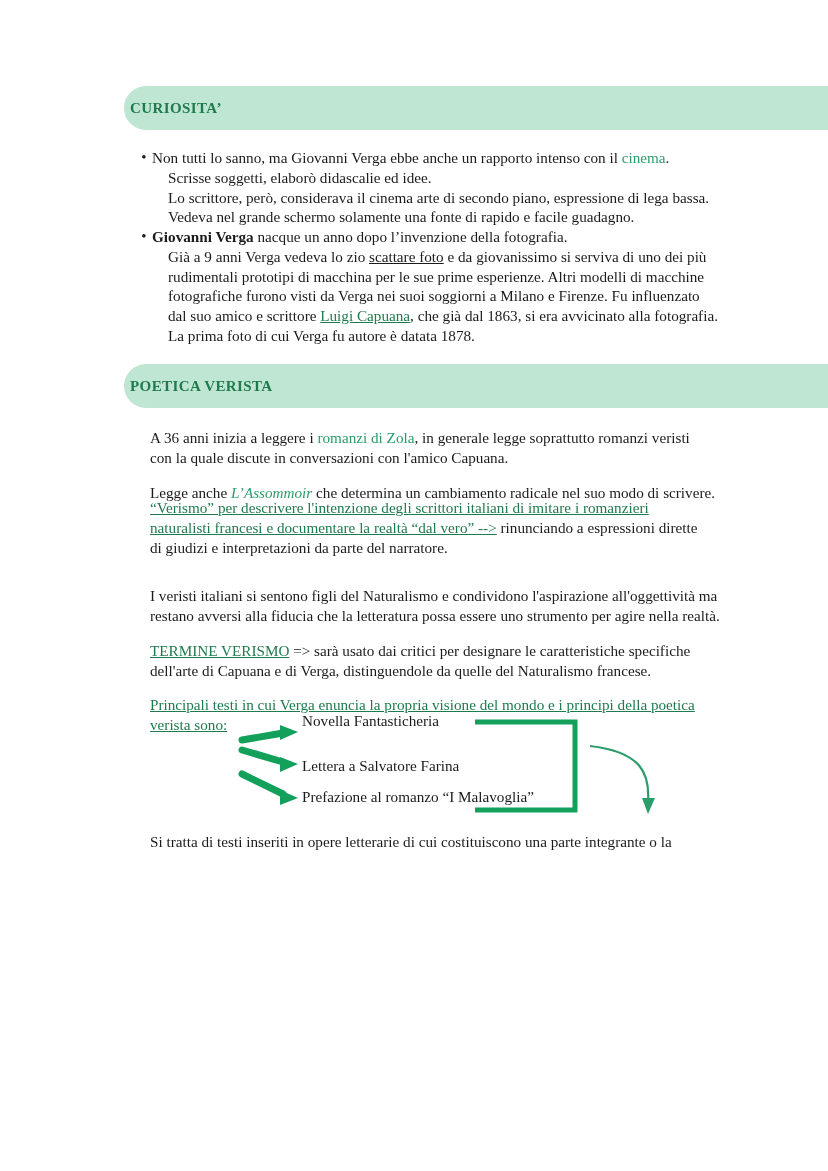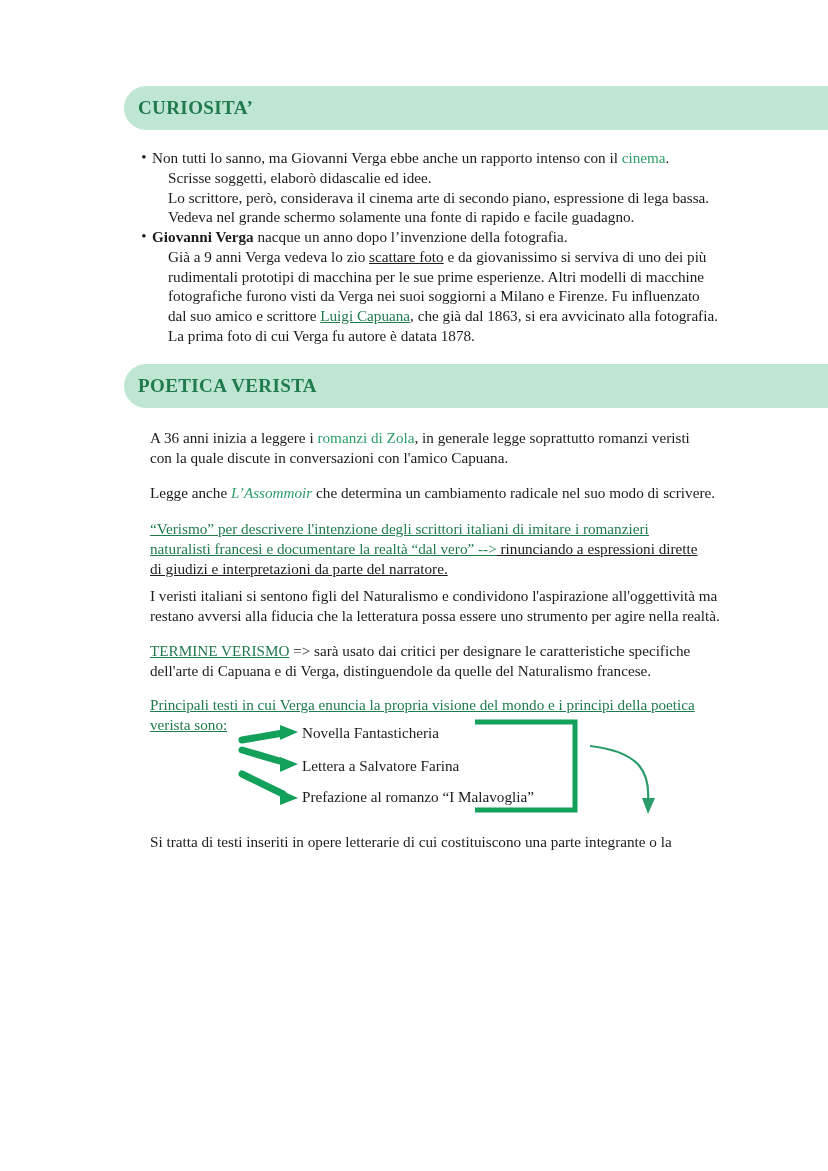--- a/index.html
+++ b/index.html
@@ -27,25 +27,25 @@
     left: 124px;
     right: 0;
     height: 44px;
     background: #bfe6d2;
     border-radius: 22px 0 0 22px;
     display: flex;
     align-items: center;
   }
   .banner-title {
     font-family: "Liberation Serif", serif;
-    font-size: 19px;
+    font-size: 15px;
     font-weight: bold;
     color: #1f7a4d;
     letter-spacing: 0.4px;
-    padding-left: 14px;
+    padding-left: 6px;
   }
   #banner-curiosita { top: 86px; }
   #banner-poetica   { top: 364px; }
 
   
   .bullet-block {
     position: absolute;
     left: 136px;
     top: 148px;
     width: 620px;
@@ -86,21 +86,21 @@
     position: absolute;
     left: 150px;
     width: 602px;
     font-size: 15.2px;
     line-height: 1.32;
   }
   .body-text p { margin: 0; }
 
   #para-zola     { top: 428px; }
   #para-assommoir{ top: 483px; }
-  #para-verismo  { top: 519px; text-decoration: underline; }
+  #para-verismo  { top: 498px; }
   #para-veristi  { top: 586px; }
   #para-termine  { top: 641px; }
   #para-principali { top: 695px; }
   #para-finale   { top: 832px; }
 
   .italic-green {
     font-style: italic;
     color: #2a9d6b;
   }
 
@@ -117,21 +117,21 @@
     left: 0;
     top: 0;
   }
   .diagram-item {
     position: absolute;
     left: 152px;
     font-size: 15.2px;
     line-height: 1.2;
     white-space: nowrap;
   }
-  #diag-item-0 { top: 12px; }
+  #diag-item-0 { top: 0; }
   #diag-item-1 { top: 45px; }
   #diag-item-2 { top: 76px; }
 </style>
 </head>
 <body>
 
 <div class="page">
 
   <div class="banner" id="banner-curiosita">
     <span class="banner-title">CURIOSITA’</span>

